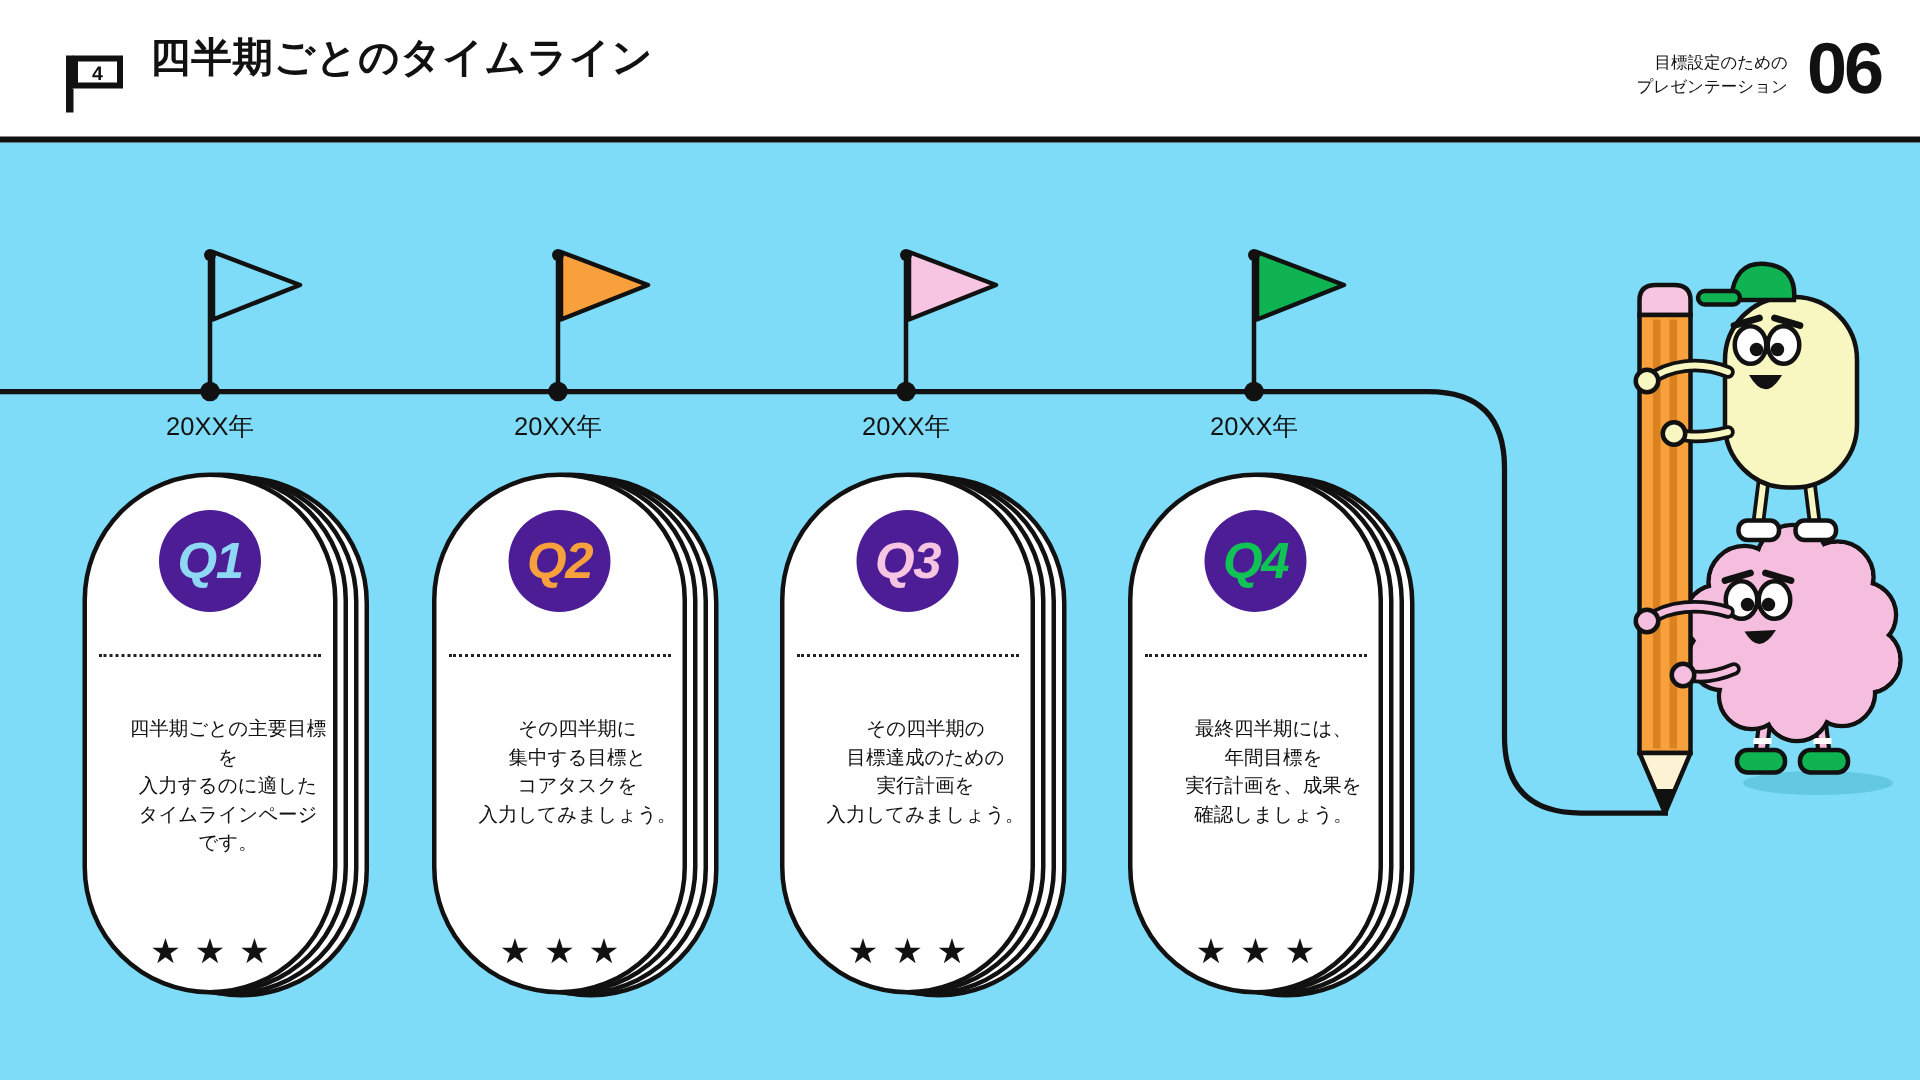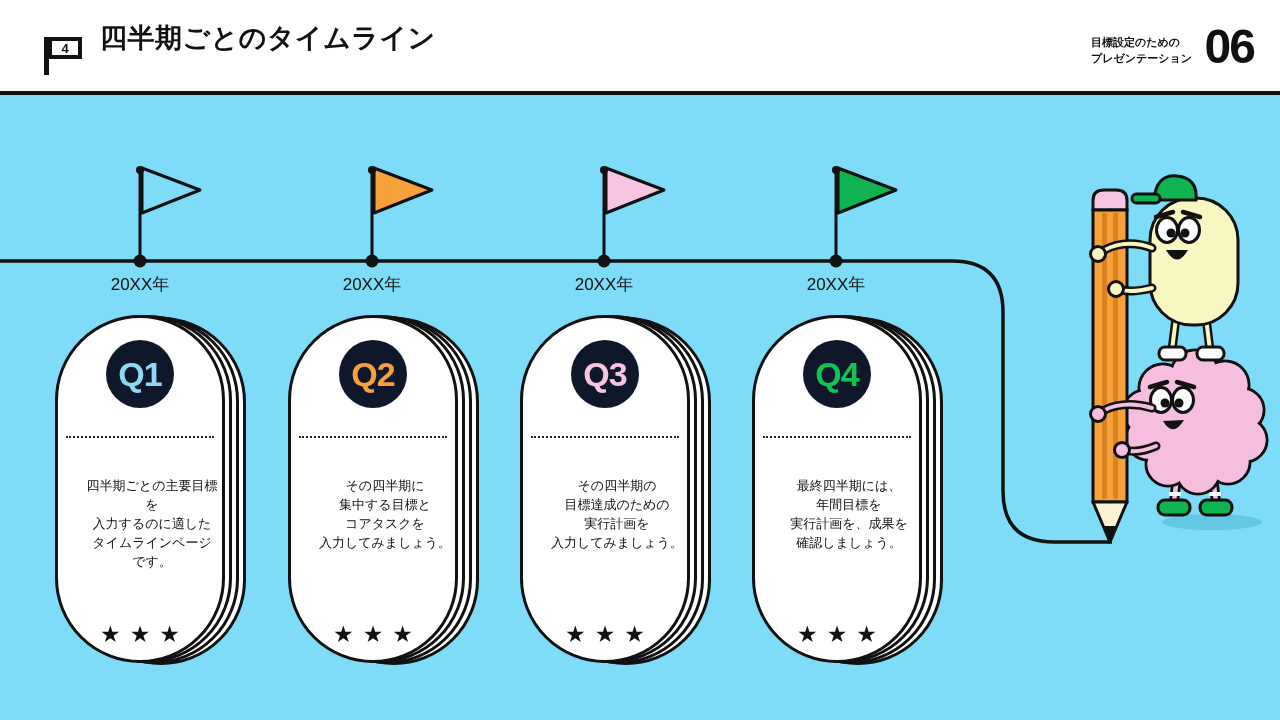--- a/index.html
+++ b/index.html
@@ -7,36 +7,36 @@
          font-family:"Liberation Sans",sans-serif;color:#111;}
   
   .header{position:absolute;left:0;top:0;width:1280px;height:95px;background:#fff;
           border-bottom:4px solid #111;box-sizing:border-box;}
   .flag-icon{position:absolute;left:44px;top:37px;width:44px;height:40px;}
   .flag-icon .pole{position:absolute;left:0;top:0;width:5px;height:38px;background:#111;}
   .flag-icon .box{position:absolute;left:4px;top:0;width:34px;height:22px;background:#fff;
                   border:4px solid #111;box-sizing:border-box;display:flex;align-items:center;justify-content:center;
                   font-size:13px;font-weight:700;}
   .title{position:absolute;left:100px;top:20px;font-size:27px;font-weight:700;letter-spacing:.5px;}
-  .deck-label{position:absolute;right:88px;top:35px;text-align:left;font-size:11px;font-weight:700;line-height:1.45;}
+  .deck-label{position:absolute;right:88px;top:35px;text-align:right;font-size:11px;font-weight:400;line-height:1.45;}
   .page-num{position:absolute;right:26px;top:28px;font-size:48px;font-weight:700;letter-spacing:-2px;line-height:.8;}
   
   .line-svg{position:absolute;left:0;top:0;}
   .milestone{position:absolute;top:160px;width:160px;height:145px;}
   .milestone svg{position:absolute;left:60px;top:0;overflow:visible;}
   .year{position:absolute;top:113px;width:100%;text-align:center;font-size:17px;font-weight:500;}
   
   .card{position:absolute;top:315px;width:170px;height:348px;}
   .stack{position:absolute;left:0;top:0;width:100%;height:100%;background:#fff;
          border:3px solid #111;border-radius:85px;box-sizing:border-box;}
   .s3{transform:translate(21px,2px);} .s2{transform:translate(14px,1px);} .s1{transform:translateX(7px);}
   .card-main{position:absolute;left:0;top:0;width:100%;height:100%;background:#fff;
              border:3px solid #111;border-radius:85px;box-sizing:border-box;text-align:center;}
-  .badge{width:68px;height:68px;border-radius:50%;background:#0f172a;margin:22px auto 0;
-         display:flex;align-items:center;justify-content:center;font-size:34px;font-weight:700;letter-spacing:-1px;}
+  .badge{width:68px;height:68px;border-radius:50%;background:#4c1d95;margin:22px auto 0;
+         display:flex;align-items:center;justify-content:center;font-size:34px;font-weight:700;letter-spacing:-1px;font-style:italic;}
   .divider{border:none;border-top:2px dotted #222;margin:28px 8px 0;}
   .card-text{margin-top:38px;font-size:13px;line-height:19px;font-weight:500;margin-left:24px;}
   .stars{position:absolute;bottom:12px;width:100%;text-align:center;font-size:23px;letter-spacing:9px;text-indent:9px;color:#111;}
   
   .illo{position:absolute;left:1060px;top:150px;overflow:visible;}
 </style>
 </head>
 <body>
 
 <div class="slide">

